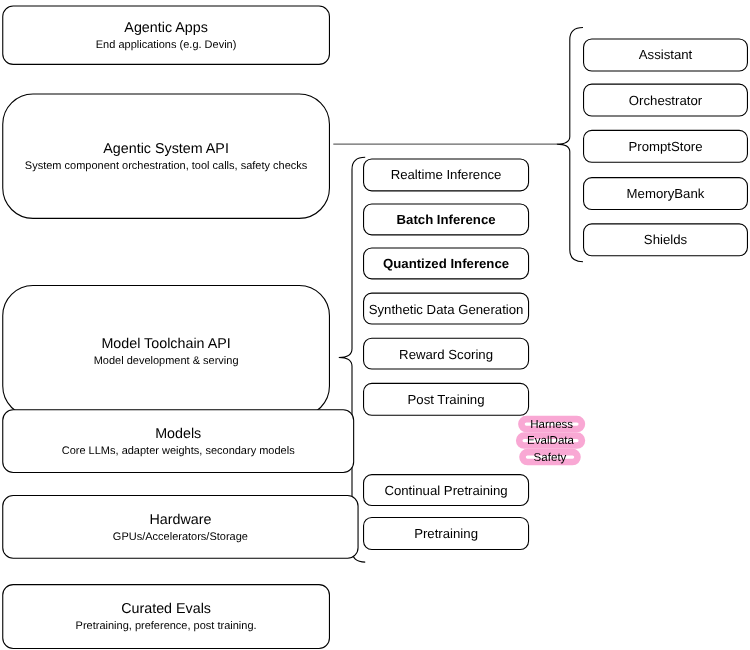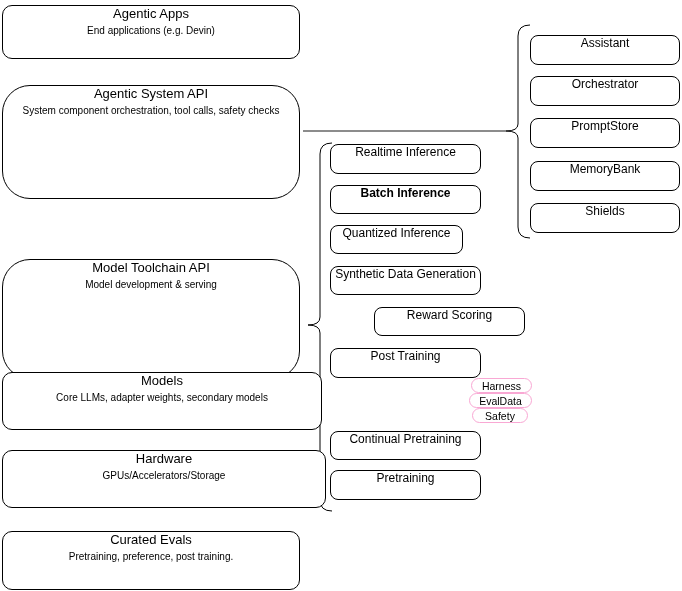--- a/index.html
+++ b/index.html
@@ -25,32 +25,33 @@
     z-index: 0;
   }
   .node {
     position: absolute;
     box-sizing: border-box;
     border: 1px solid #000;
     background: #fff;
     display: flex;
     flex-direction: column;
     align-items: center;
+    justify-content: center;
     text-align: center;
     z-index: 1;
   }
   .big { border-radius: 28px; }
   .med { border-radius: 10px; }
   .sm  { border-radius: 8px; font-size: 12px; line-height: 14px; z-index: 2; }
   .node .title { font-size: 13px; line-height: 15px; }
   .node .subtitle { font-size: 10px; line-height: 12px; margin-top: 4px; }
   .pill {
     position: absolute;
     box-sizing: border-box;
-    border: 1px solid #f9a8d4;
+    border: 6px solid #f9a8d4;
     border-radius: 8px;
     background: #fff;
     display: flex;
     align-items: center;
     justify-content: center;
     font-size: 10.5px;
     z-index: 3;
   }
 </style>
 </head>
@@ -96,27 +97,27 @@
     <div class="title">Curated Evals</div>
     <div class="subtitle">Pretraining, preference, post training.</div>
   </div>
 
   <div class="node sm" style="left:330px; top:144px; width:151px; height:30px;">
       <span>Realtime Inference</span>
     </div>
   <div class="node sm" style="left:330px; top:185px; width:151px; height:29px;font-weight:bold;">
       <span>Batch Inference</span>
     </div>
-  <div class="node sm" style="left:330px; top:225px; width:133px; height:29px;">
+  <div class="node sm" style="left:330px; top:225px; width:151px; height:29px;font-weight:bold;">
       <span>Quantized Inference</span>
     </div>
   <div class="node sm" style="left:330px; top:266px; width:151px; height:29px;">
       <span>Synthetic Data Generation</span>
     </div>
-  <div class="node sm" style="left:330px; top:307px; width:151px; height:29px;margin-left:44px;">
+  <div class="node sm" style="left:330px; top:307px; width:151px; height:29px;">
       <span>Reward Scoring</span>
     </div>
   <div class="node sm" style="left:330px; top:348px; width:151px; height:30px;">
       <span>Post Training</span>
     </div>
   <div class="node sm" style="left:330px; top:431px; width:151px; height:29px;">
       <span>Continual Pretraining</span>
     </div>
   <div class="node sm" style="left:330px; top:470px; width:151px; height:30px;">
       <span>Pretraining</span>

